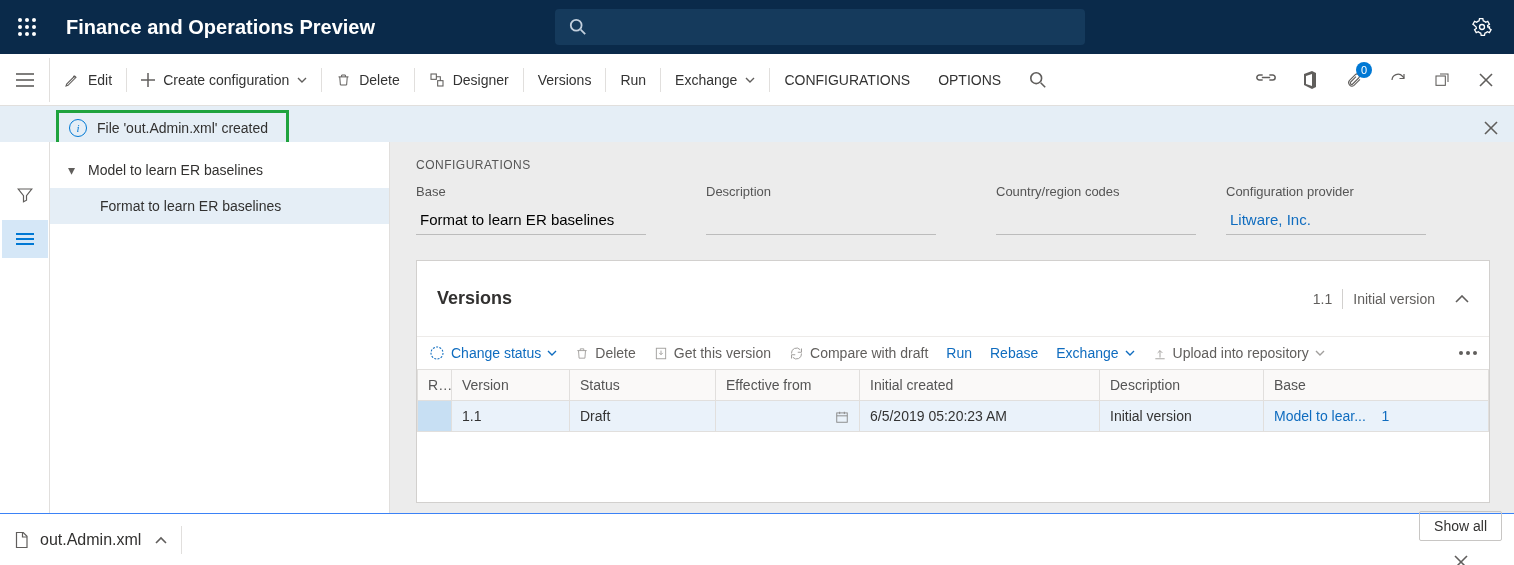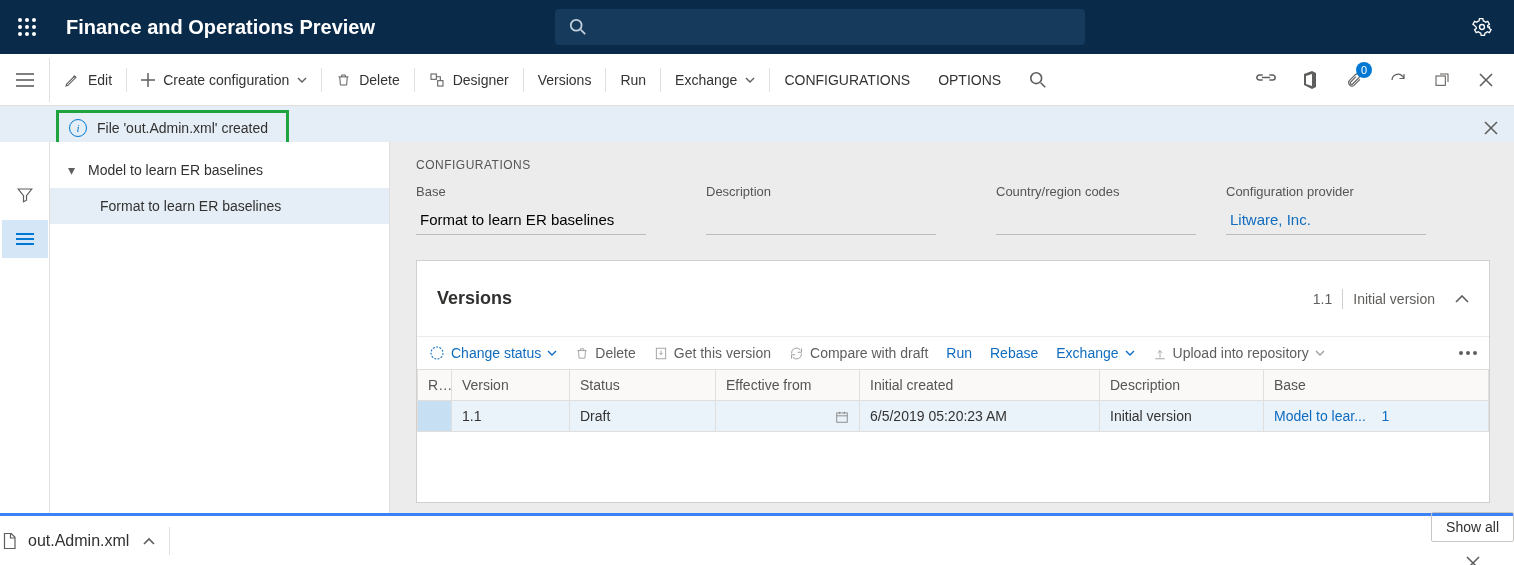--- a/index.html
+++ b/index.html
@@ -69,21 +69,21 @@
 
   table.grid { width: 100%; border-collapse: collapse; table-layout: fixed; }
   table.grid th, table.grid td { border: 1px solid #e1dfdd; font-size: 14px; text-align: left; padding: 7px 10px; color: #333; overflow: hidden; text-overflow: ellipsis; white-space: nowrap; }
   table.grid th { background: #faf9f8; font-weight: 400; color: #555; }
   table.grid td.sel { background: #d5e7f7; }
   table.grid tr.datarow td { background: #eaf2fa; }
   table.grid tr.datarow td.sel { background: #c7dff3; }
   .link-text { color: #0f6cbf; }
 
   
-  .footer { position: absolute; bottom: 0; left: 0; right: 0; height: 52px; border-top: 3px solid #3b82f6; background: #fff; display: flex; align-items: center; padding: 0 0; text-align: right; }
+  .footer { position: absolute; bottom: 0; left: 0; right: 0; height: 52px; border-top: 1px solid #3b82f6; background: #fff; display: flex; align-items: center; padding: 0 12px; text-align: right; }
   .footer .file { display: flex; align-items: center; gap: 10px; }
   .footer .chev { margin-left: 14px; color: #605e5c; cursor: pointer; }
   .footer .sep { width: 1px; height: 28px; background: #e1dfdd; margin: 0 14px; }
   .footer .right { margin-left: auto; display: flex; align-items: center; gap: 14px; flex-direction: column; }
   .footer .showall { border: 1px solid #c8c6c4; border-radius: 2px; padding: 6px 14px; cursor: pointer; }
 
   svg { display: block; }
   .chev-down { display:inline-block; }
 </style>
 </head>

